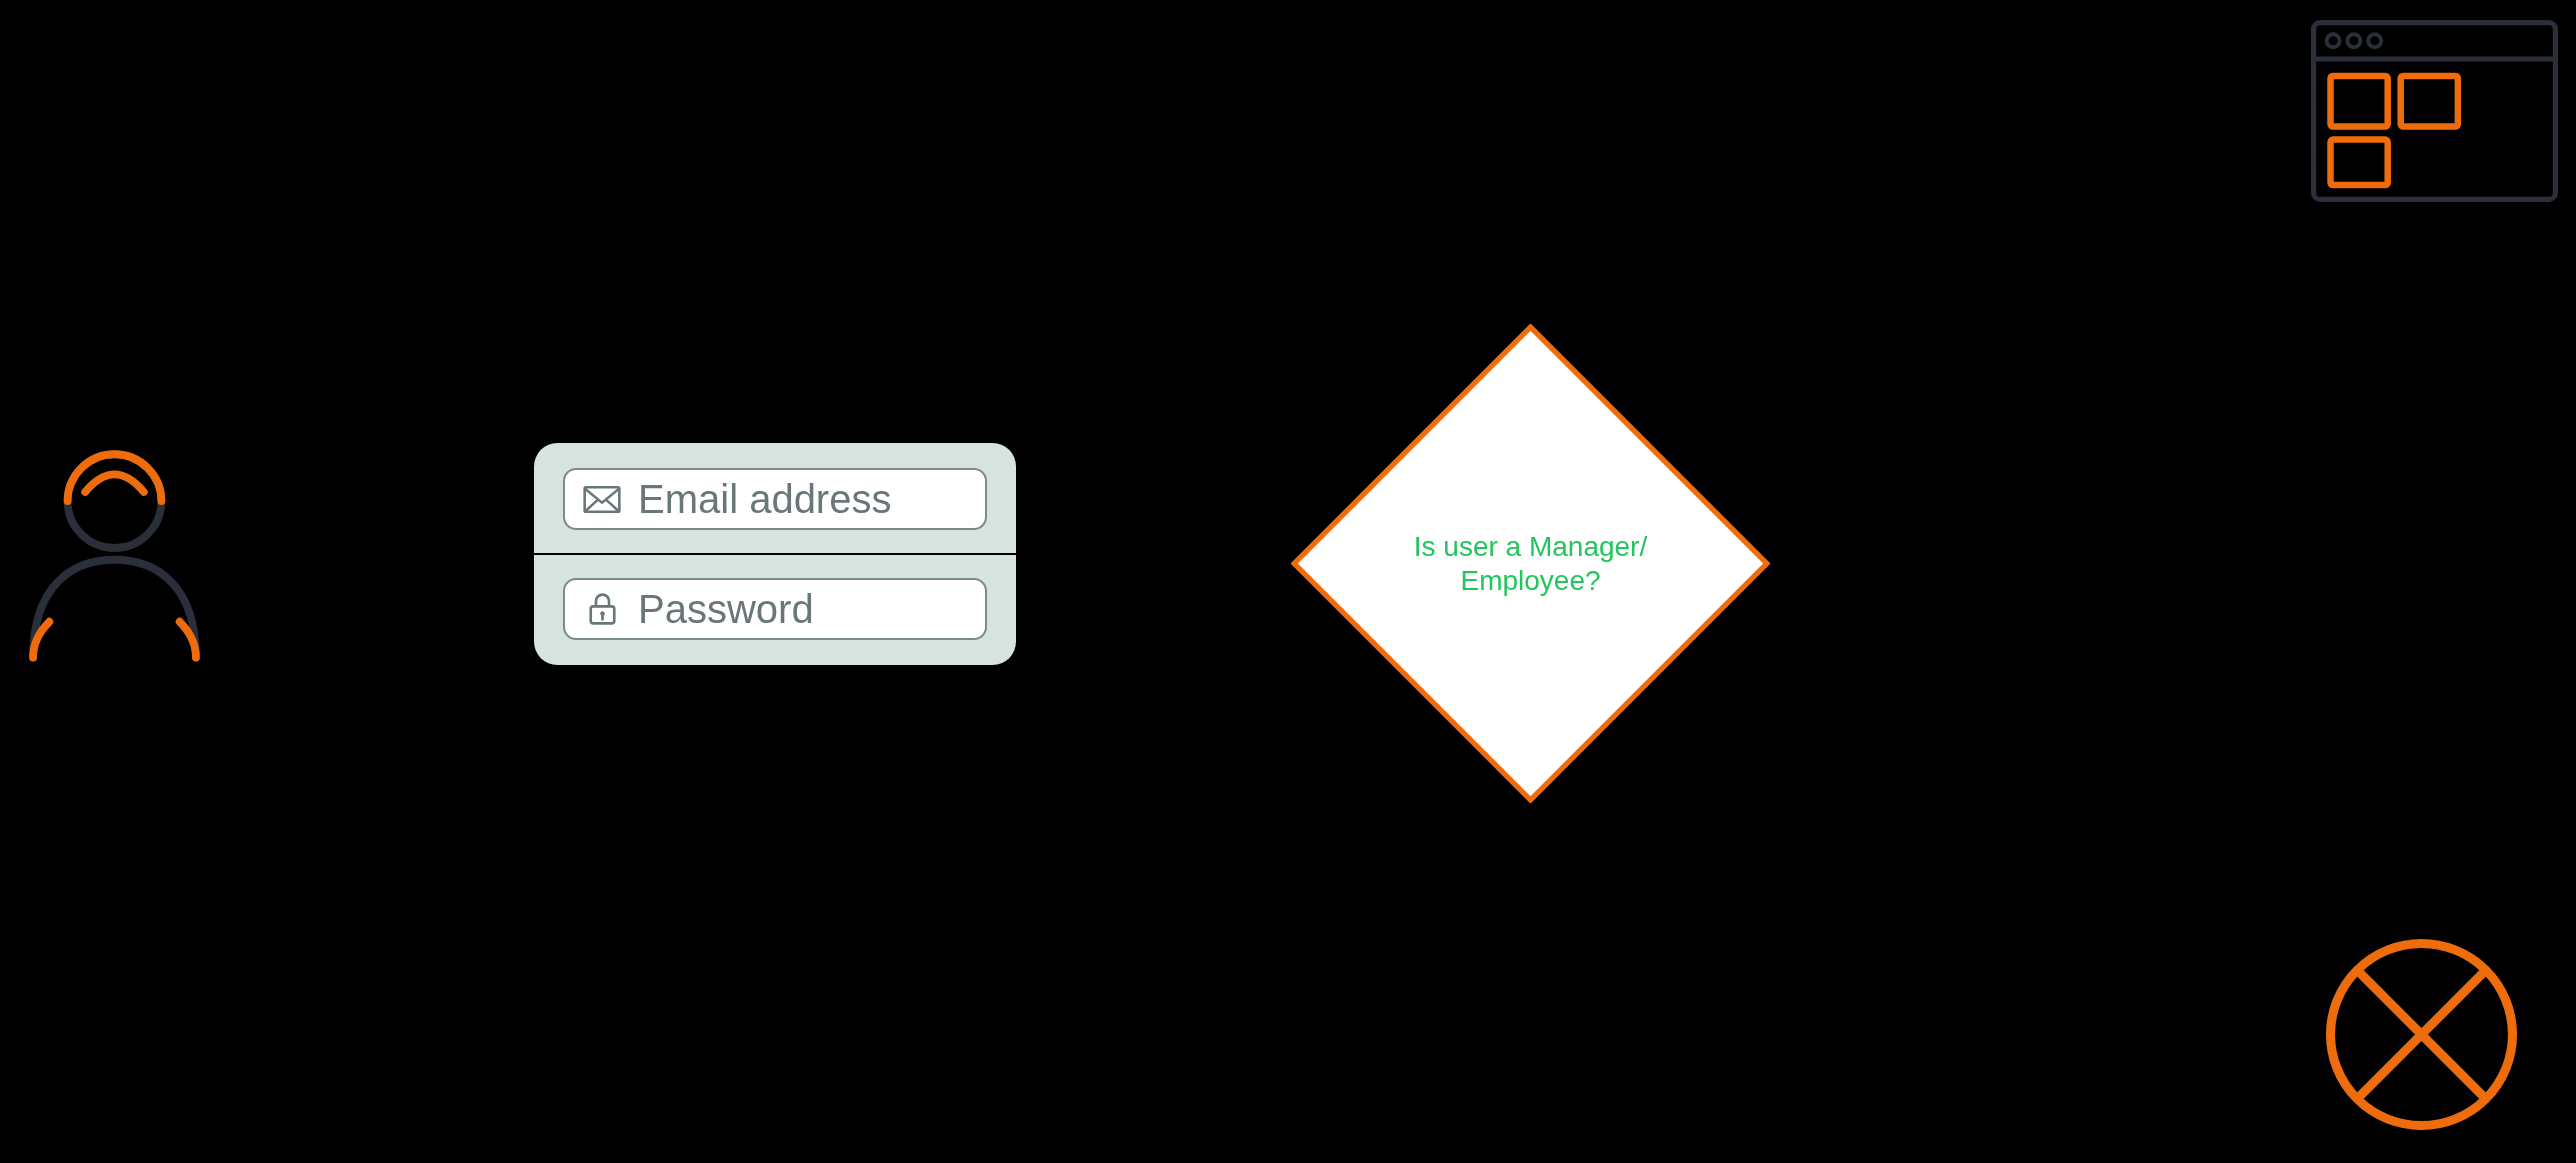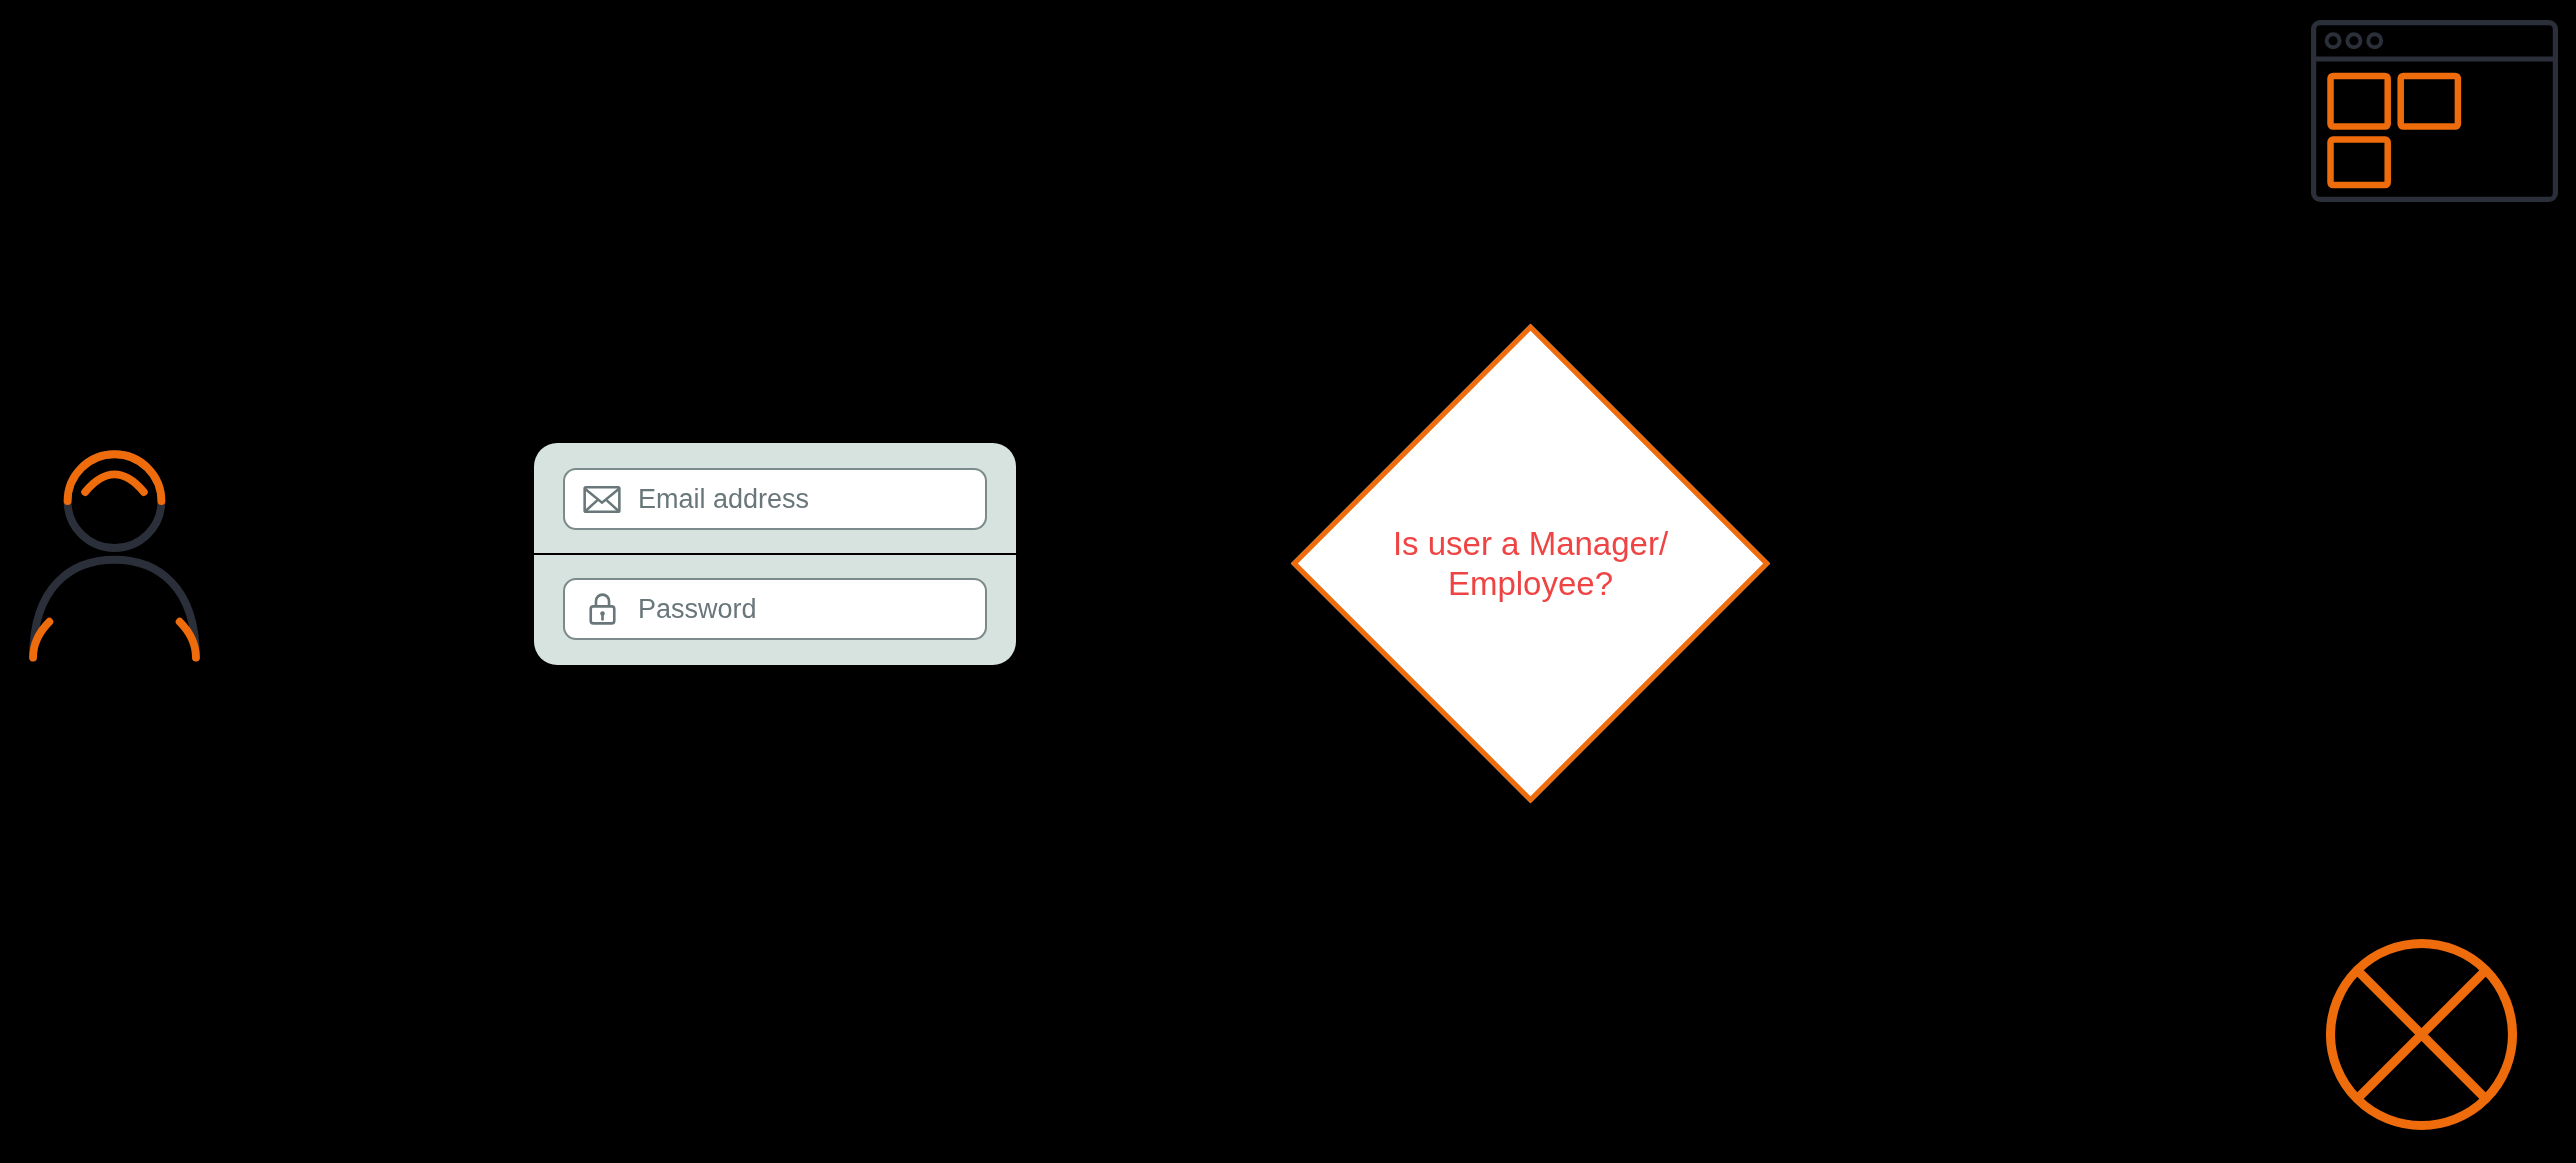--- a/index.html
+++ b/index.html
@@ -52,21 +52,21 @@
   }
   .login-field + .login-field { margin-top: 48px; }
   .login-field .icon-slot {
     width: 38px;
     display: flex;
     align-items: center;
     justify-content: center;
     flex: none;
   }
   .login-field .label {
-    font-size: 27px;
+    font-size: 40px;
     color: #69777a;
     font-weight: 400;
     white-space: nowrap;
   }
 
   
   .diamond-wrap {
     position: absolute;
   }
   .diamond {
@@ -77,23 +77,23 @@
     border: 5.2px solid #ee6c0c;
     box-sizing: border-box;
   }
   .diamond-text {
     position: absolute;
     inset: 0;
     display: flex;
     align-items: center;
     justify-content: center;
     text-align: center;
-    font-size: 33px;
+    font-size: 28px;
     line-height: 1.2;
-    color: #ef4444;
+    color: #22c55e;
     font-weight: 400;
     padding: 19.5px;
     box-sizing: border-box;
   }
 
   
   svg.abs { position: absolute; overflow: visible; }
 </style>
 </head>
 <body>

